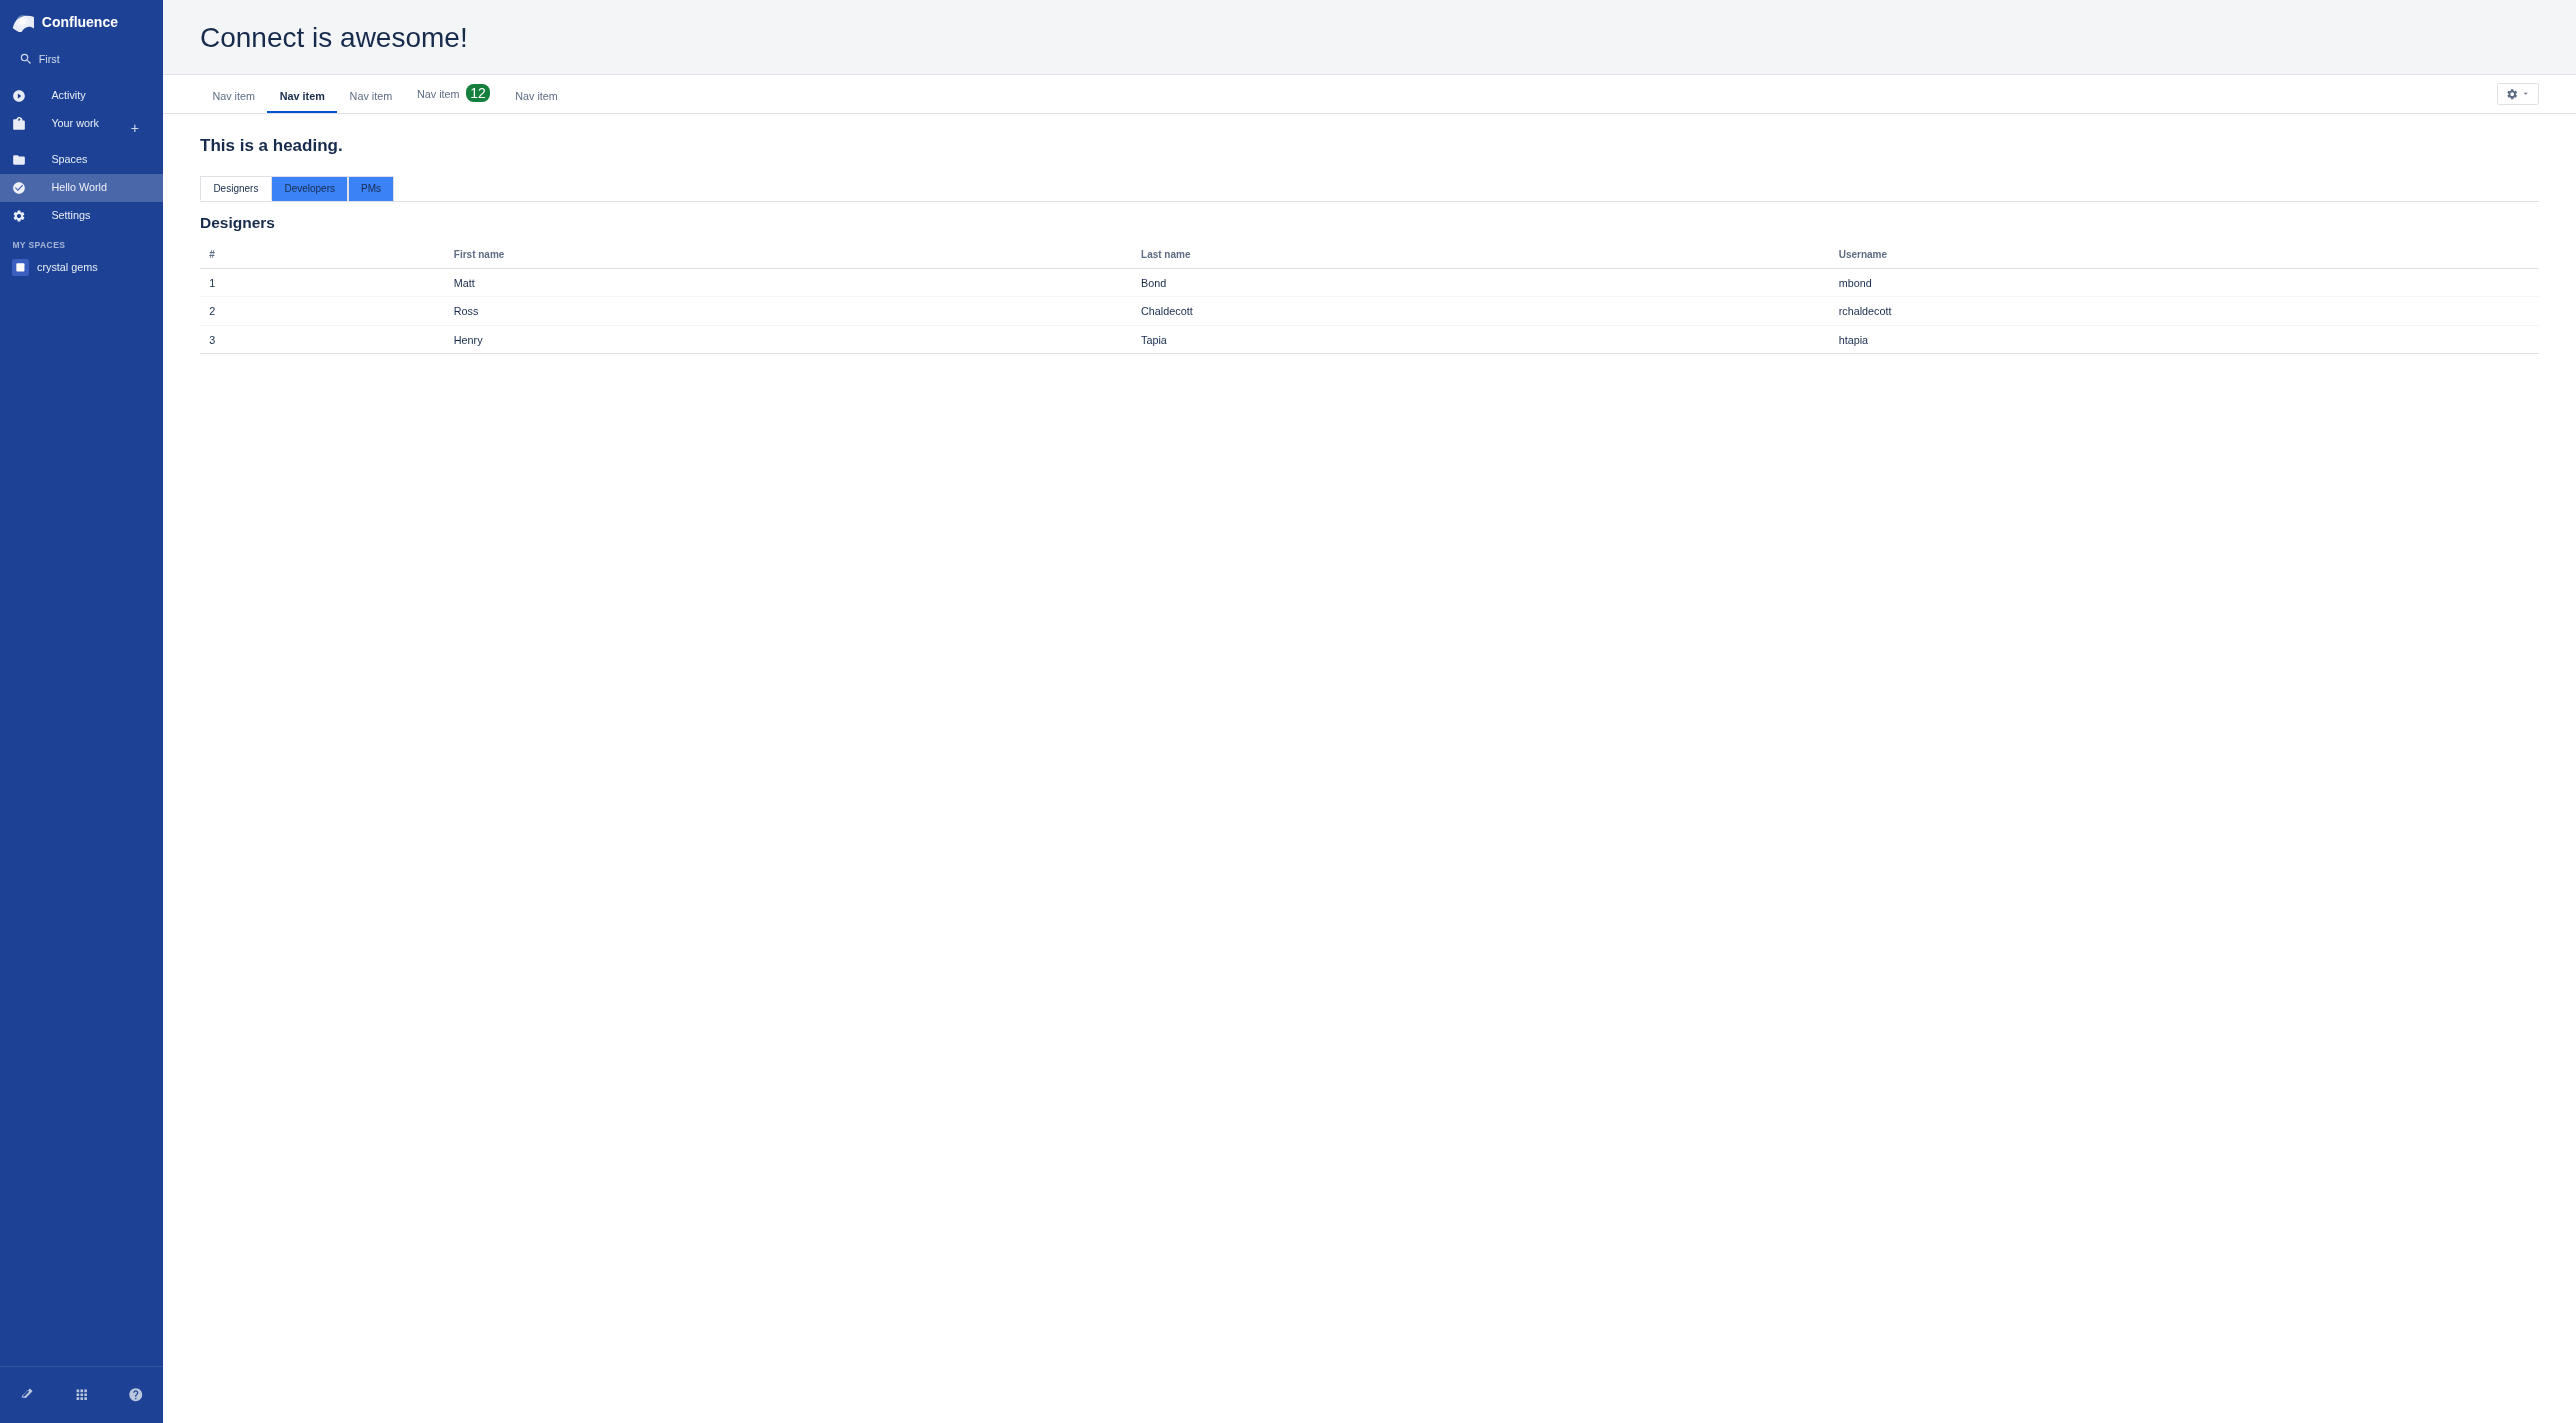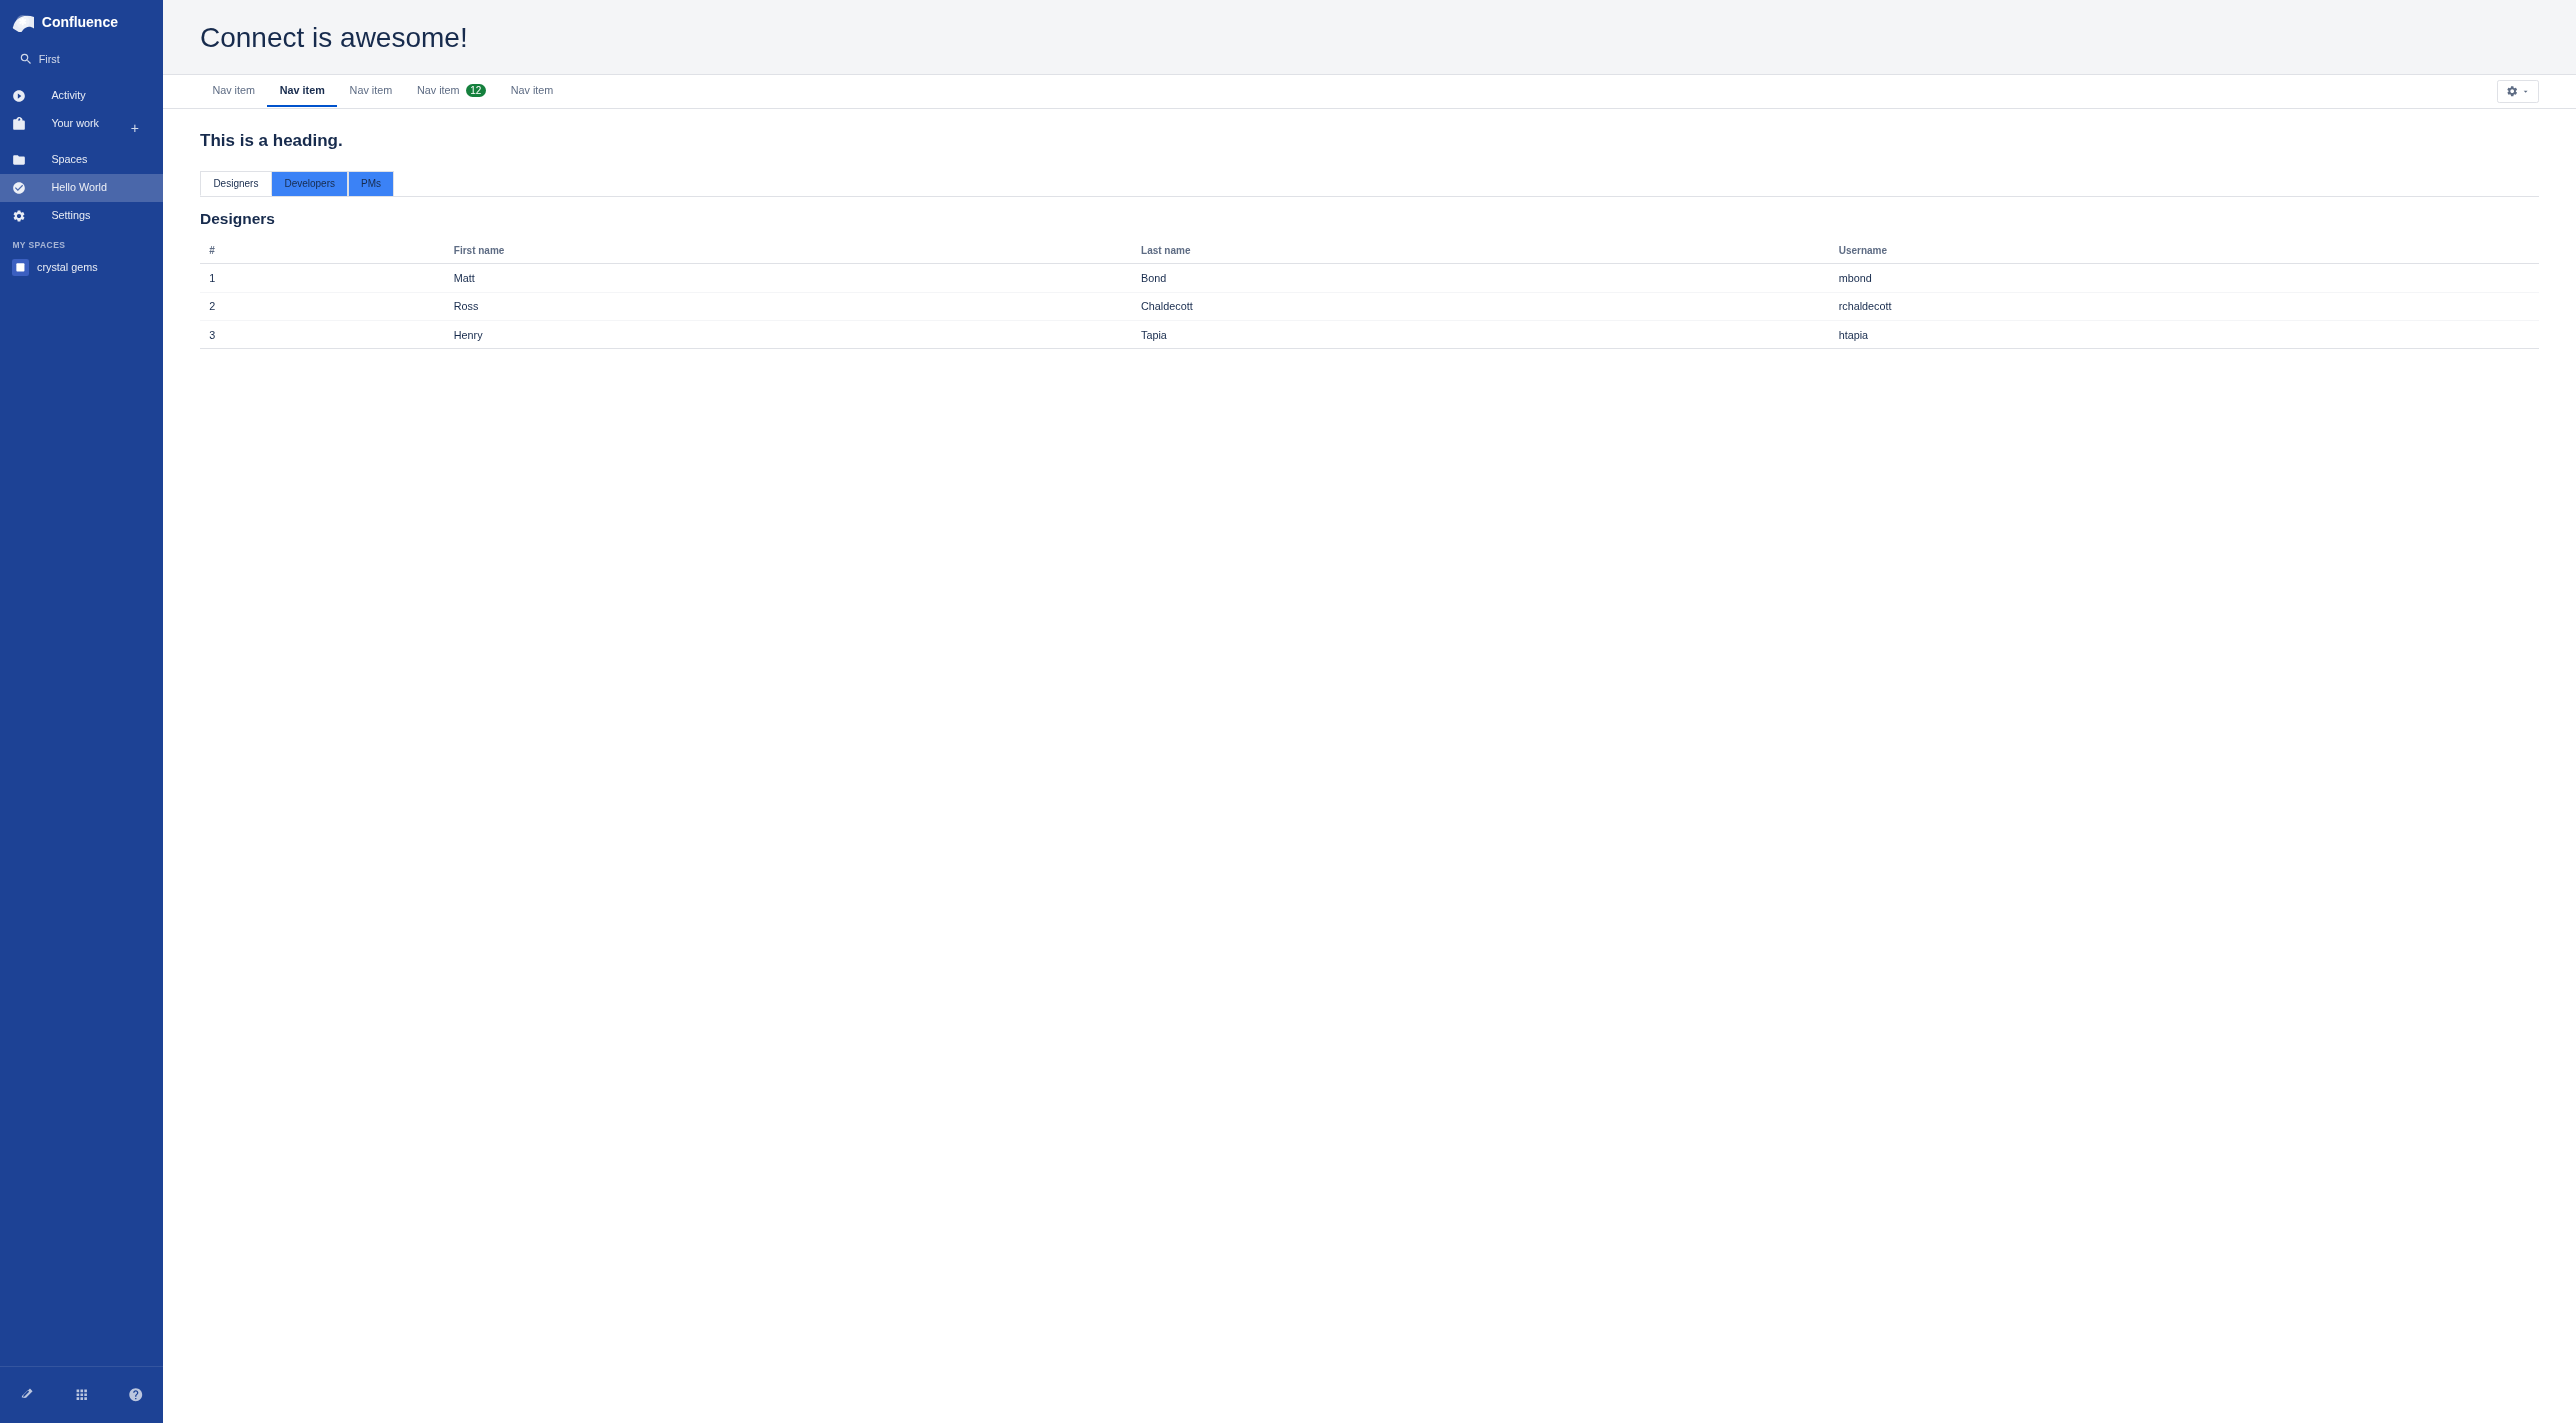--- a/index.html
+++ b/index.html
@@ -142,21 +142,21 @@
       background: #fff;
       border-bottom: 0.8px solid #dfe1e6;
       padding: 0 37px;
       display: flex;
       align-items: center;
       justify-content: space-between;
     }
 
     .nav-items {
       display: flex;
-      align-items: flex-start;
+      align-items: flex-end;
       gap: 0;
     }
 
     .nav-item {
       padding: 9.3px 12.4px;
       font-size: 10.8px;
       color: #5e6c84;
       cursor: pointer;
       border-bottom: 2.3px solid transparent;
       text-decoration: none;
@@ -168,21 +168,21 @@
       border-bottom: 2.3px solid #0052cc;
     }
 
     .nav-badge {
       display: inline-flex;
       align-items: center;
       justify-content: center;
       background: #15803d;
       color: #fff;
       border-radius: 7.7px;
-      font-size: 10px;
+      font-size: 14px;
       padding: 0.8px 4.6px;
       margin-left: 3.1px;
       min-width: 15.5px;
     }
 
     .nav-actions {
       display: flex;
       align-items: center;
       gap: 6.2px;
     }

